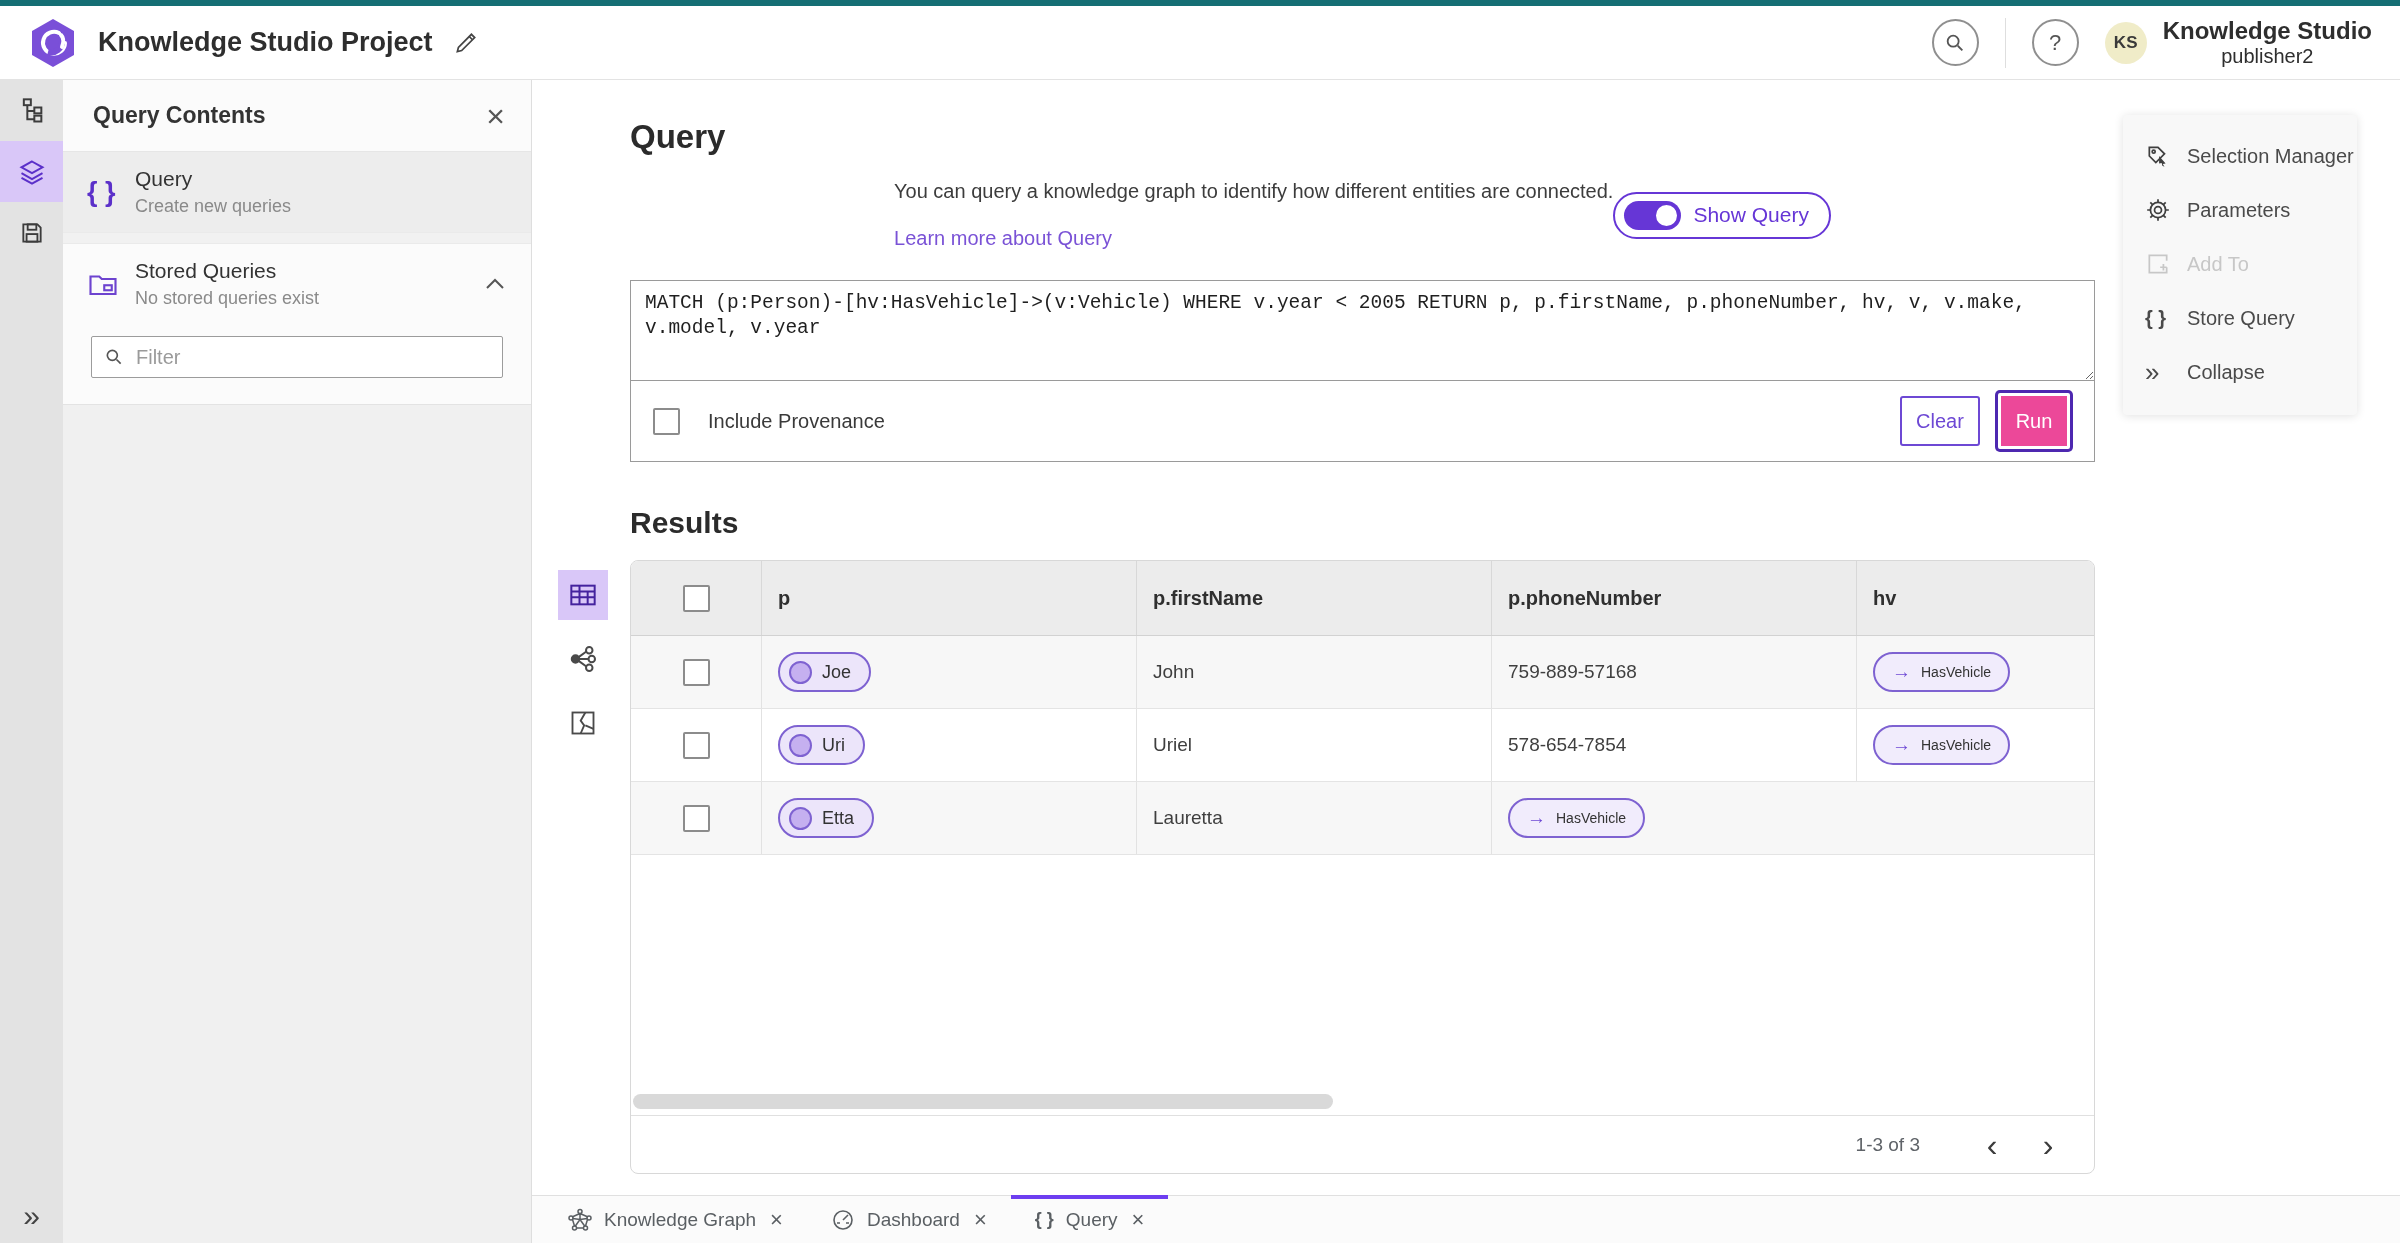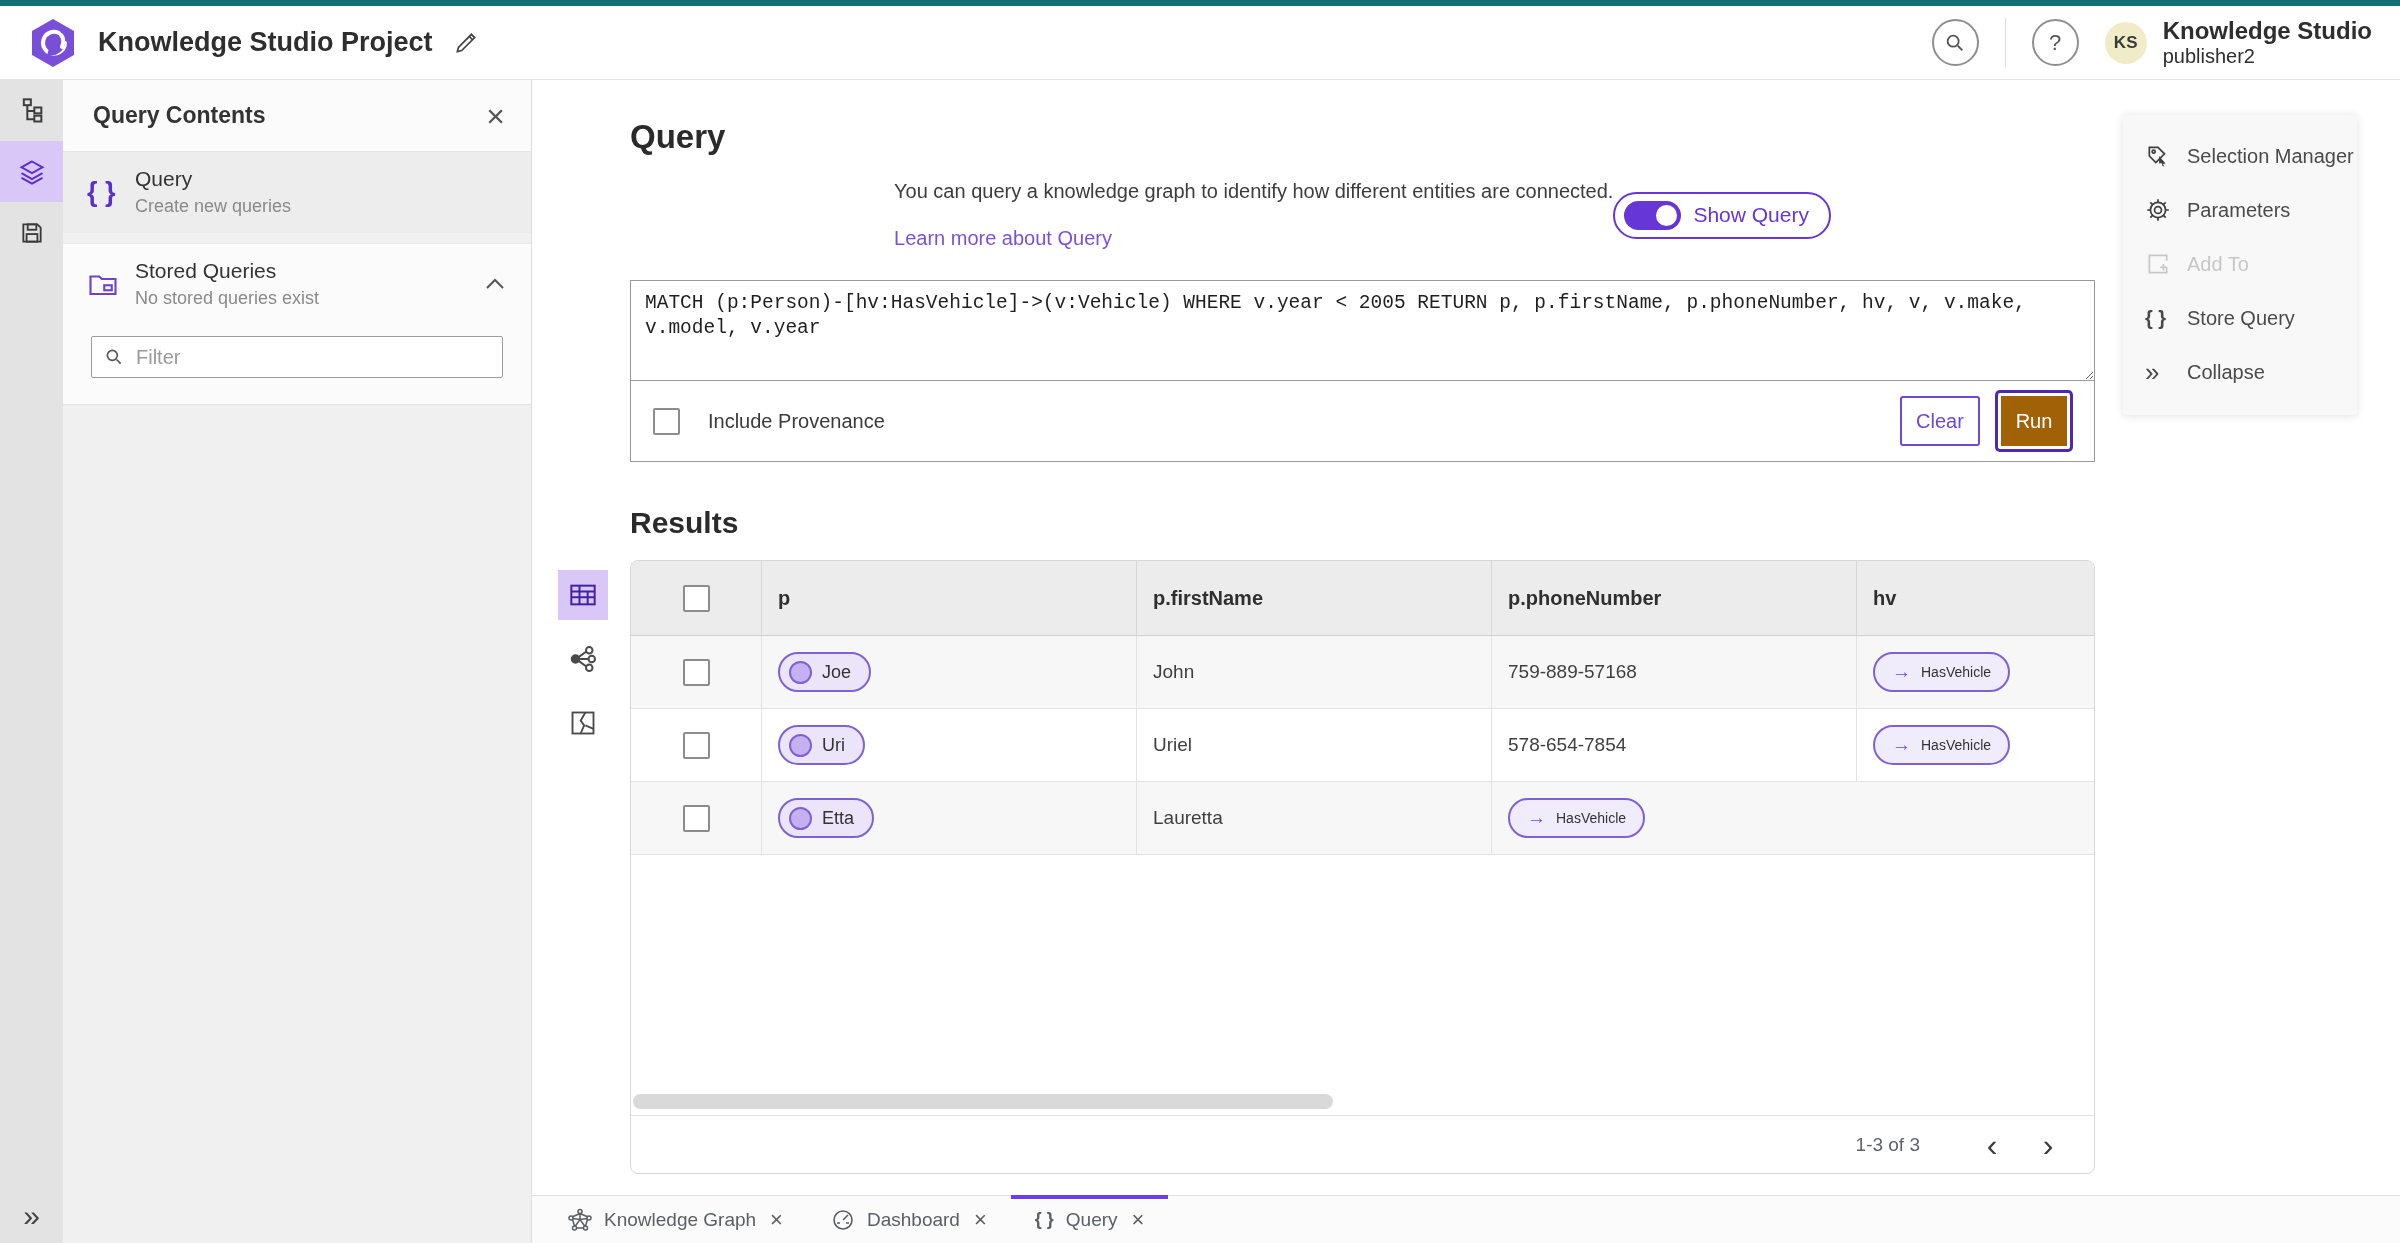--- a/index.html
+++ b/index.html
@@ -21,21 +21,21 @@
   .header-spacer { flex:1; }
   .icon-circle { width:47px; height:47px; border:2px solid #8f8f8f; border-radius:50%;
     background:#fff; color:#555; display:flex; align-items:center; justify-content:center;
     cursor:pointer; font-size:22px; }
   .header-divider { width:1px; height:50px; background:#dedede; margin:0 26px; }
   .avatar { width:42px; height:42px; border-radius:50%; background:#f0ecc8; color:#3a3a3a;
     font-size:17px; font-weight:600; display:flex; align-items:center; justify-content:center;
     margin:0 16px 0 26px; cursor:pointer; }
   .user-block { line-height:1.1; }
   .user-name { font-size:24px; font-weight:700; color:#2e2e2e; }
-  .user-role { font-size:20px; color:#2e2e2e; }
+  .user-role { font-size:20px; color:#2e2e2e;text-align:center; }
 
   
   .content-row { display:flex; height:1163px; }
 
   .rail { width:63px; background:#e3e3e3; position:relative; flex-shrink:0;
     display:flex; flex-direction:column; align-items:center; }
   .rail-item { width:63px; height:61px; display:flex; align-items:center; justify-content:center;
     color:#3c3c3c; cursor:pointer; }
   .rail-item.active { background:#d9c7f8; color:#5b30c9; }
   .rail-expand { position:absolute; bottom:10px; left:0; width:63px; text-align:center;
@@ -81,21 +81,21 @@
   .query-card { margin-top:30px; border:1px solid #9a9a9a; background:#fff; }
   .query-input { display:block; width:100%; height:100px; border:none; border-bottom:1px solid #9a9a9a;
     resize:vertical; outline:none; padding:10px 14px; color:#1f1f1f;
     font-family:"Liberation Mono","DejaVu Sans Mono",monospace; font-size:19.5px; line-height:25px; }
   .query-footer { height:80px; display:flex; align-items:center; padding:0 16px 0 22px; }
   .checkbox { width:27px; height:27px; border:2px solid #8c8c8c; border-radius:2px; background:#fff; cursor:pointer; flex-shrink:0; }
   .include-label { font-size:20px; color:#3a3a3a; margin-left:28px; }
   .footer-spacer { flex:1; }
   .clear-btn { width:80px; height:50px; background:#fff; border:2px solid #6d48d4; border-radius:3px;
     color:#6d48d4; font-size:20px; cursor:pointer; margin-right:18px; font-family:inherit; }
-  .run-btn { width:72px; height:56px; background:#a16207; border:3px solid #fff; border-radius:2px;
+  .run-btn { width:72px; height:56px; background:#ec4899; border:3px solid #fff; border-radius:2px;
     box-shadow:0 0 0 3px #4d28b0; color:#fff; font-size:20px; cursor:pointer; margin-right:8px; font-family:inherit; }
 
   
   .results-title { margin-top:44px; font-size:30px; font-weight:700; color:#2b2b2b; }
   .results-wrap { position:relative; margin-top:20px; }
   .view-toolbar { position:absolute; left:-72px; top:10px; width:50px;
     display:flex; flex-direction:column; align-items:center; }
   .view-btn { width:50px; height:50px; display:flex; align-items:center; justify-content:center;
     color:#4a4a4a; cursor:pointer; background:none; border:none; }
   .view-btn.active { background:#d9c7f8; color:#44229e; }

